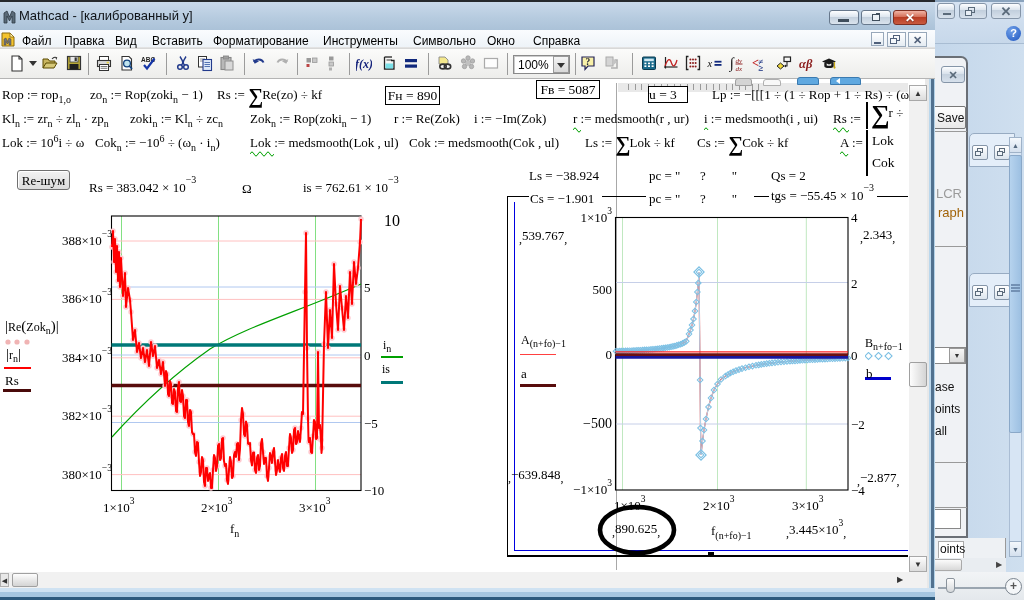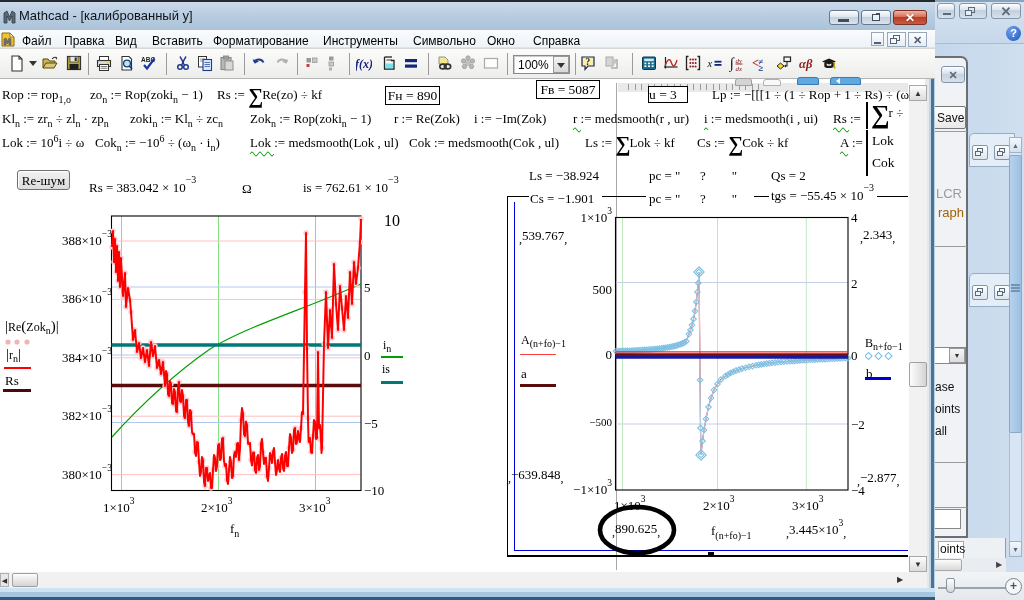--- a/index.html
+++ b/index.html
@@ -742,21 +742,21 @@
     <rect x="-2" y="-2" width="4" height="4" fill="none" stroke="#7cc0e4" stroke-width="1" transform="translate(343.0,163.0) rotate(45)"></rect>
     <rect x="-3.6" y="-3.6" width="7.2" height="7.2" fill="none" stroke="#7cc0e4" stroke-width="1.2" transform="translate(194,77) rotate(45)"></rect>
     <rect x="-3.6" y="-3.6" width="7.2" height="7.2" fill="none" stroke="#7cc0e4" stroke-width="1.2" transform="translate(196,260) rotate(45)"></rect>
     <line x1="110.5" y1="156.8" x2="343" y2="156.8" stroke="#ff2020" stroke-width="1.2"></line>
     <line x1="110.5" y1="159.60000000000002" x2="343" y2="159.60000000000002" stroke="#6e1010" stroke-width="2.6"></line>
     <line x1="110.5" y1="162.39999999999998" x2="343" y2="162.39999999999998" stroke="#1818a0" stroke-width="2.6"></line>
   </svg>
 <div class="a ser" style="left:566px;top:210px;width:46px;text-align:right;font-size:13px">1×10<sup style="position:relative;top:-3px;font-size:9.5px">3</sup></div>
 <div class="a ser" style="left:566px;top:282px;width:46px;text-align:right;font-size:13px">500</div>
 <div class="a ser" style="left:566px;top:347px;width:46px;text-align:right;font-size:13px">0</div>
-<div class="a ser" style="left:566px;top:416px;width:46px;text-align:right;font-size:11px">−500</div>
+<div class="a ser" style="left:566px;top:416px;width:46px;text-align:right;font-size:14px">−500</div>
 <div class="a ser" style="left:566px;top:482px;width:46px;text-align:right;font-size:13px">−1×10<sup style="position:relative;top:-3px;font-size:9.5px">3</sup></div>
 <div class="a ser" style="left:851px;top:210px;font-size:13px">4</div>
 <div class="a ser" style="left:851px;top:276px;font-size:13px">2</div>
 <div class="a ser" style="left:851px;top:348px;font-size:13px">0</div>
 <div class="a ser" style="left:851px;top:417px;font-size:13px">−2</div>
 <div class="a ser" style="left:851px;top:483px;font-size:13px">−4</div>
 <div class="a ser" style="left:614px;top:498px;font-size:13px">1×10<sup style="position:relative;top:-3px;font-size:9.5px">3</sup></div>
 <div class="a ser" style="left:703px;top:498px;font-size:13px">2×10<sup style="position:relative;top:-3px;font-size:9.5px">3</sup></div>
 <div class="a ser" style="left:792px;top:498px;font-size:13px">3×10<sup style="position:relative;top:-3px;font-size:9.5px">3</sup></div>
 <div class="a ser" style="left:519px;top:228px;font-size:13px"><span style="font-size:12px;position:relative;top:3px">,</span>539.767<span style="font-size:12px;position:relative;top:3px">,</span></div>

